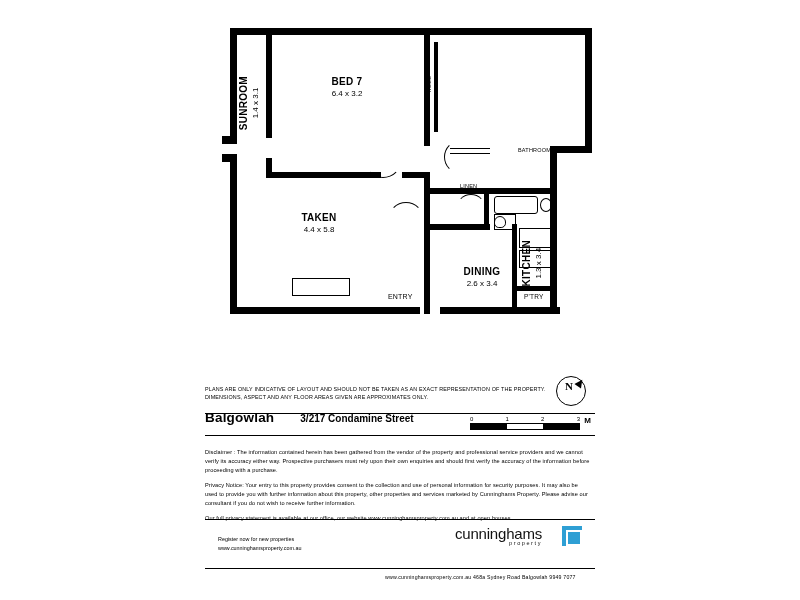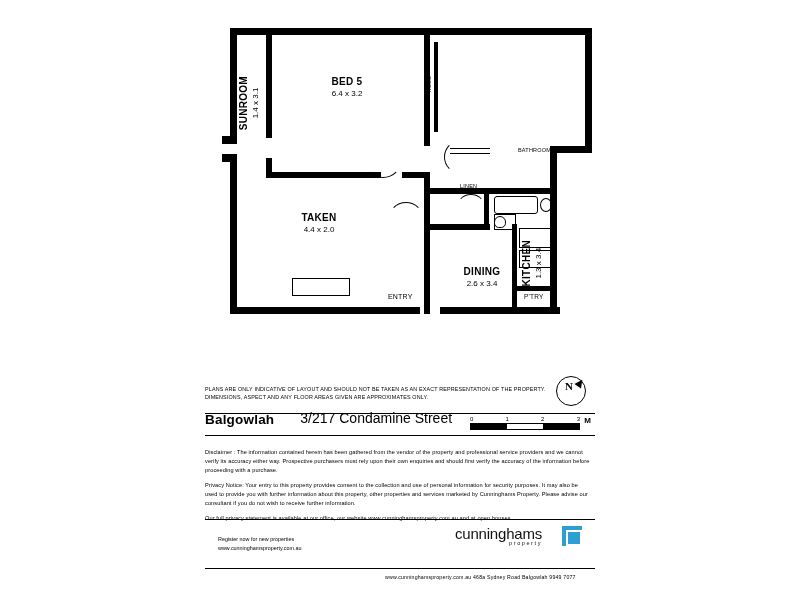--- a/index.html
+++ b/index.html
@@ -20,21 +20,21 @@
   .vert{writing-mode:vertical-rl;transform:rotate(180deg);}
 
   .thin{position:absolute;border:1px solid #000;}
   .arc{position:absolute;border:1px solid #000;border-radius:50%;}
 
   
   .footer{position:absolute;left:205px;top:385px;width:390px;}
   .note{font-size:5.4px;line-height:1.55;letter-spacing:.15px;}
   .titlerow{display:flex;align-items:flex-end;gap:26px;margin-top:8px;}
   .addr-suburb{font-size:13.5px;font-weight:bold;letter-spacing:.2px;}
-  .addr-street{font-size:14px;padding-bottom:1px;}
+  .addr-street{font-size:10px;padding-bottom:1px;font-weight:bold;}
   .rule{position:absolute;height:1px;background:#000;}
   .disc{font-size:5.6px;line-height:1.62;letter-spacing:.1px;margin-top:7px;}
   .disc p{margin:0 0 6px 0;}
   .reg{font-size:5.4px;line-height:1.6;}
   .brandwrap{position:absolute;left:455px;top:525px;display:flex;align-items:center;gap:20px;}
   .brandtxt{font-size:15px;letter-spacing:-.2px;color:#111;}
   .brandtxt small{display:block;font-size:5.5px;letter-spacing:1.6px;text-align:right;margin-top:-2px;}
   .brandsq{width:20px;height:20px;background:#2e9fd4;position:relative;}
   .brandsq:after{content:"";position:absolute;left:4px;top:4px;width:12px;height:12px;border:2px solid #fff;}
   .bottomline{font-size:5.2px;letter-spacing:.2px;}
@@ -102,28 +102,28 @@
     <div class="arc" style="left:244px;top:166px;width:28px;height:28px;border-color:#000 transparent transparent transparent;"></div>
     <div class="arc" style="left:186px;top:252px;width:30px;height:30px;border-color:transparent #000 transparent transparent;"></div>
     <div class="thin" style="left:238px;top:120px;width:40px;height:4px;border:none;border-top:1px solid #000;border-bottom:1px solid #000;"></div>
 
     <div class="room-label vert" style="left:26px;top:48px;width:22px;">
       <div class="nm">SUNROOM</div>
       <div class="dim">1.4 x 3.1</div>
     </div>
 
     <div class="room-label" style="left:90px;top:48px;width:90px;">
-      <div class="nm">BED 5</div>
+      <div class="nm">BED 7</div>
       <div class="dim">6.4 x 3.2</div>
     </div>
 
 
     <div class="room-label" style="left:52px;top:184px;width:110px;">
       <div class="nm">TAKEN</div>
-      <div class="dim">4.4 x 2.0</div>
+      <div class="dim">4.4 x 5.8</div>
     </div>
 
     <div class="room-label" style="left:235px;top:238px;width:70px;">
       <div class="nm">DINING</div>
       <div class="dim">2.6 x 3.4</div>
     </div>
 
     <div class="room-label vert" style="left:309px;top:212px;width:22px;">
       <div class="nm">KITCHEN</div>
       <div class="dim">1.3 x 3.4</div>

